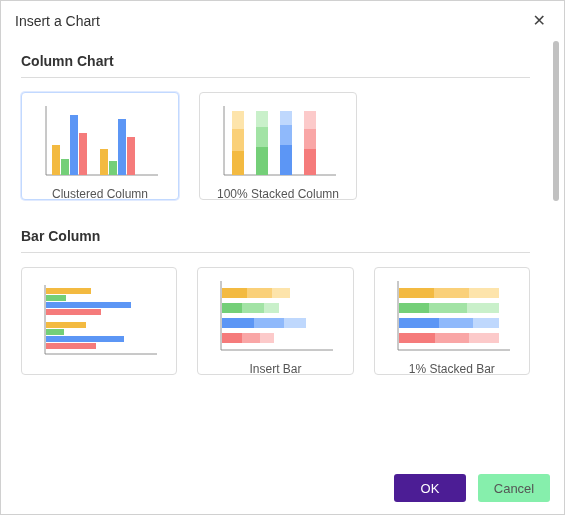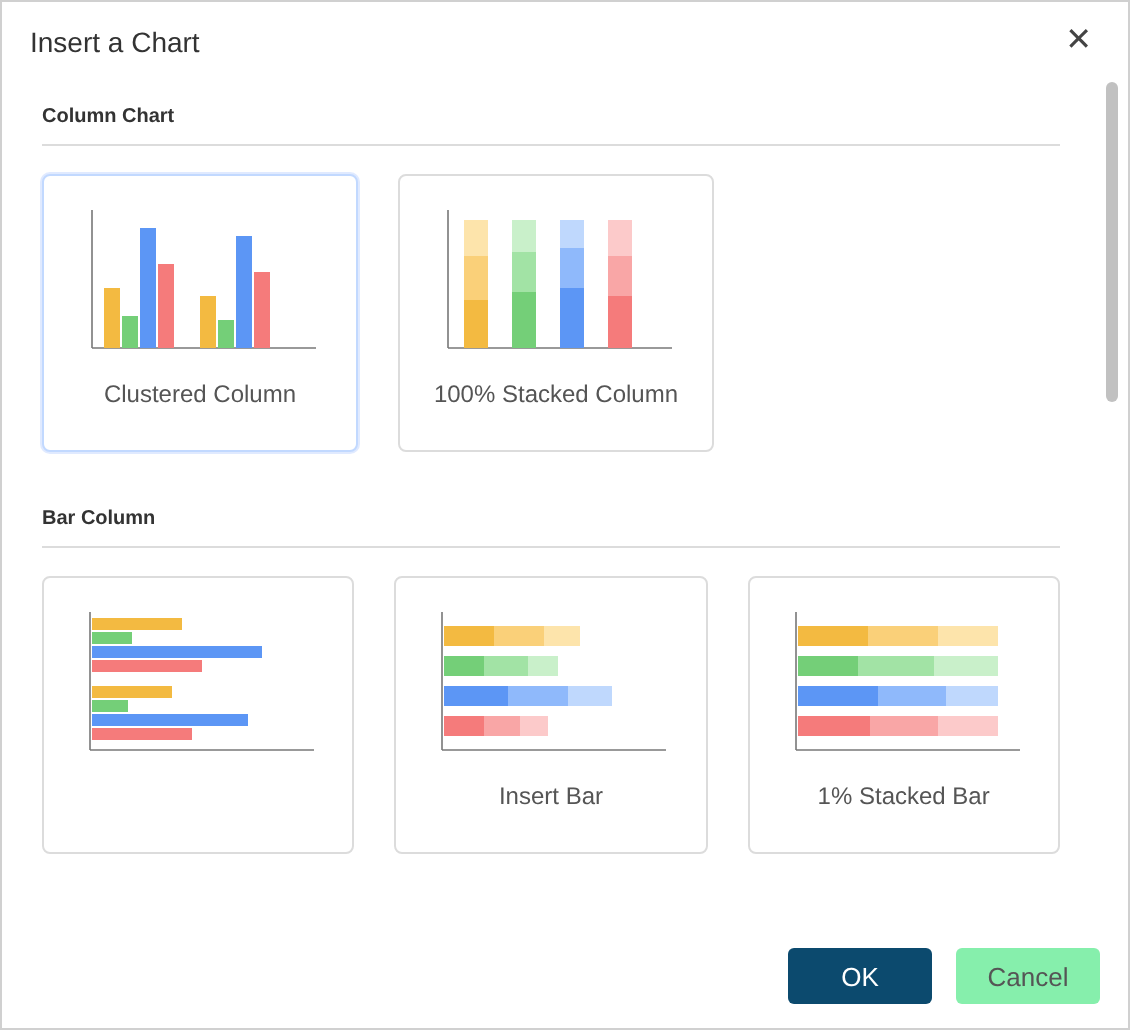--- a/index.html
+++ b/index.html
@@ -56,33 +56,33 @@
     position: absolute;
     top: 2px;
     left: 3px;
     width: 6px;
     height: 160px;
     background: #c1c1c1;
     border-radius: 3px;
   }
   .section-title {
     font-weight: 700;
-    font-size: 10px;
+    font-size: 14px;
     padding: 10px 0 8px 0;
     border-bottom: 1px solid #dcdcdc;
     margin-bottom: 14px;
   }
   .grid {
     display: flex;
     gap: 20px;
     margin-bottom: 18px;
   }
   .card {
     width: 158px;
-    height: 139px;
+    height: 108px;
     border: 1px solid #dcdcdc;
     border-radius: 4px;
     display: flex;
     flex-direction: column;
     align-items: center;
     padding: 8px 8px 6px 8px;
     cursor: pointer;
     background: #fff;
   }
   .card.selected {
@@ -113,21 +113,21 @@
     height: 28px;
     border-radius: 3px;
     font-size: 13px;
     border: none;
     cursor: pointer;
     display: inline-flex;
     align-items: center;
     justify-content: center;
   }
   .btn-primary {
-    background: #0c4a6e;
+    background: #4c1d95;
     color: #fff;
     margin-left: 46px;
   }
   .btn-secondary {
     background: #86efac;
     color: #555;
   }
 
   
   .thumb svg { display: block; }

